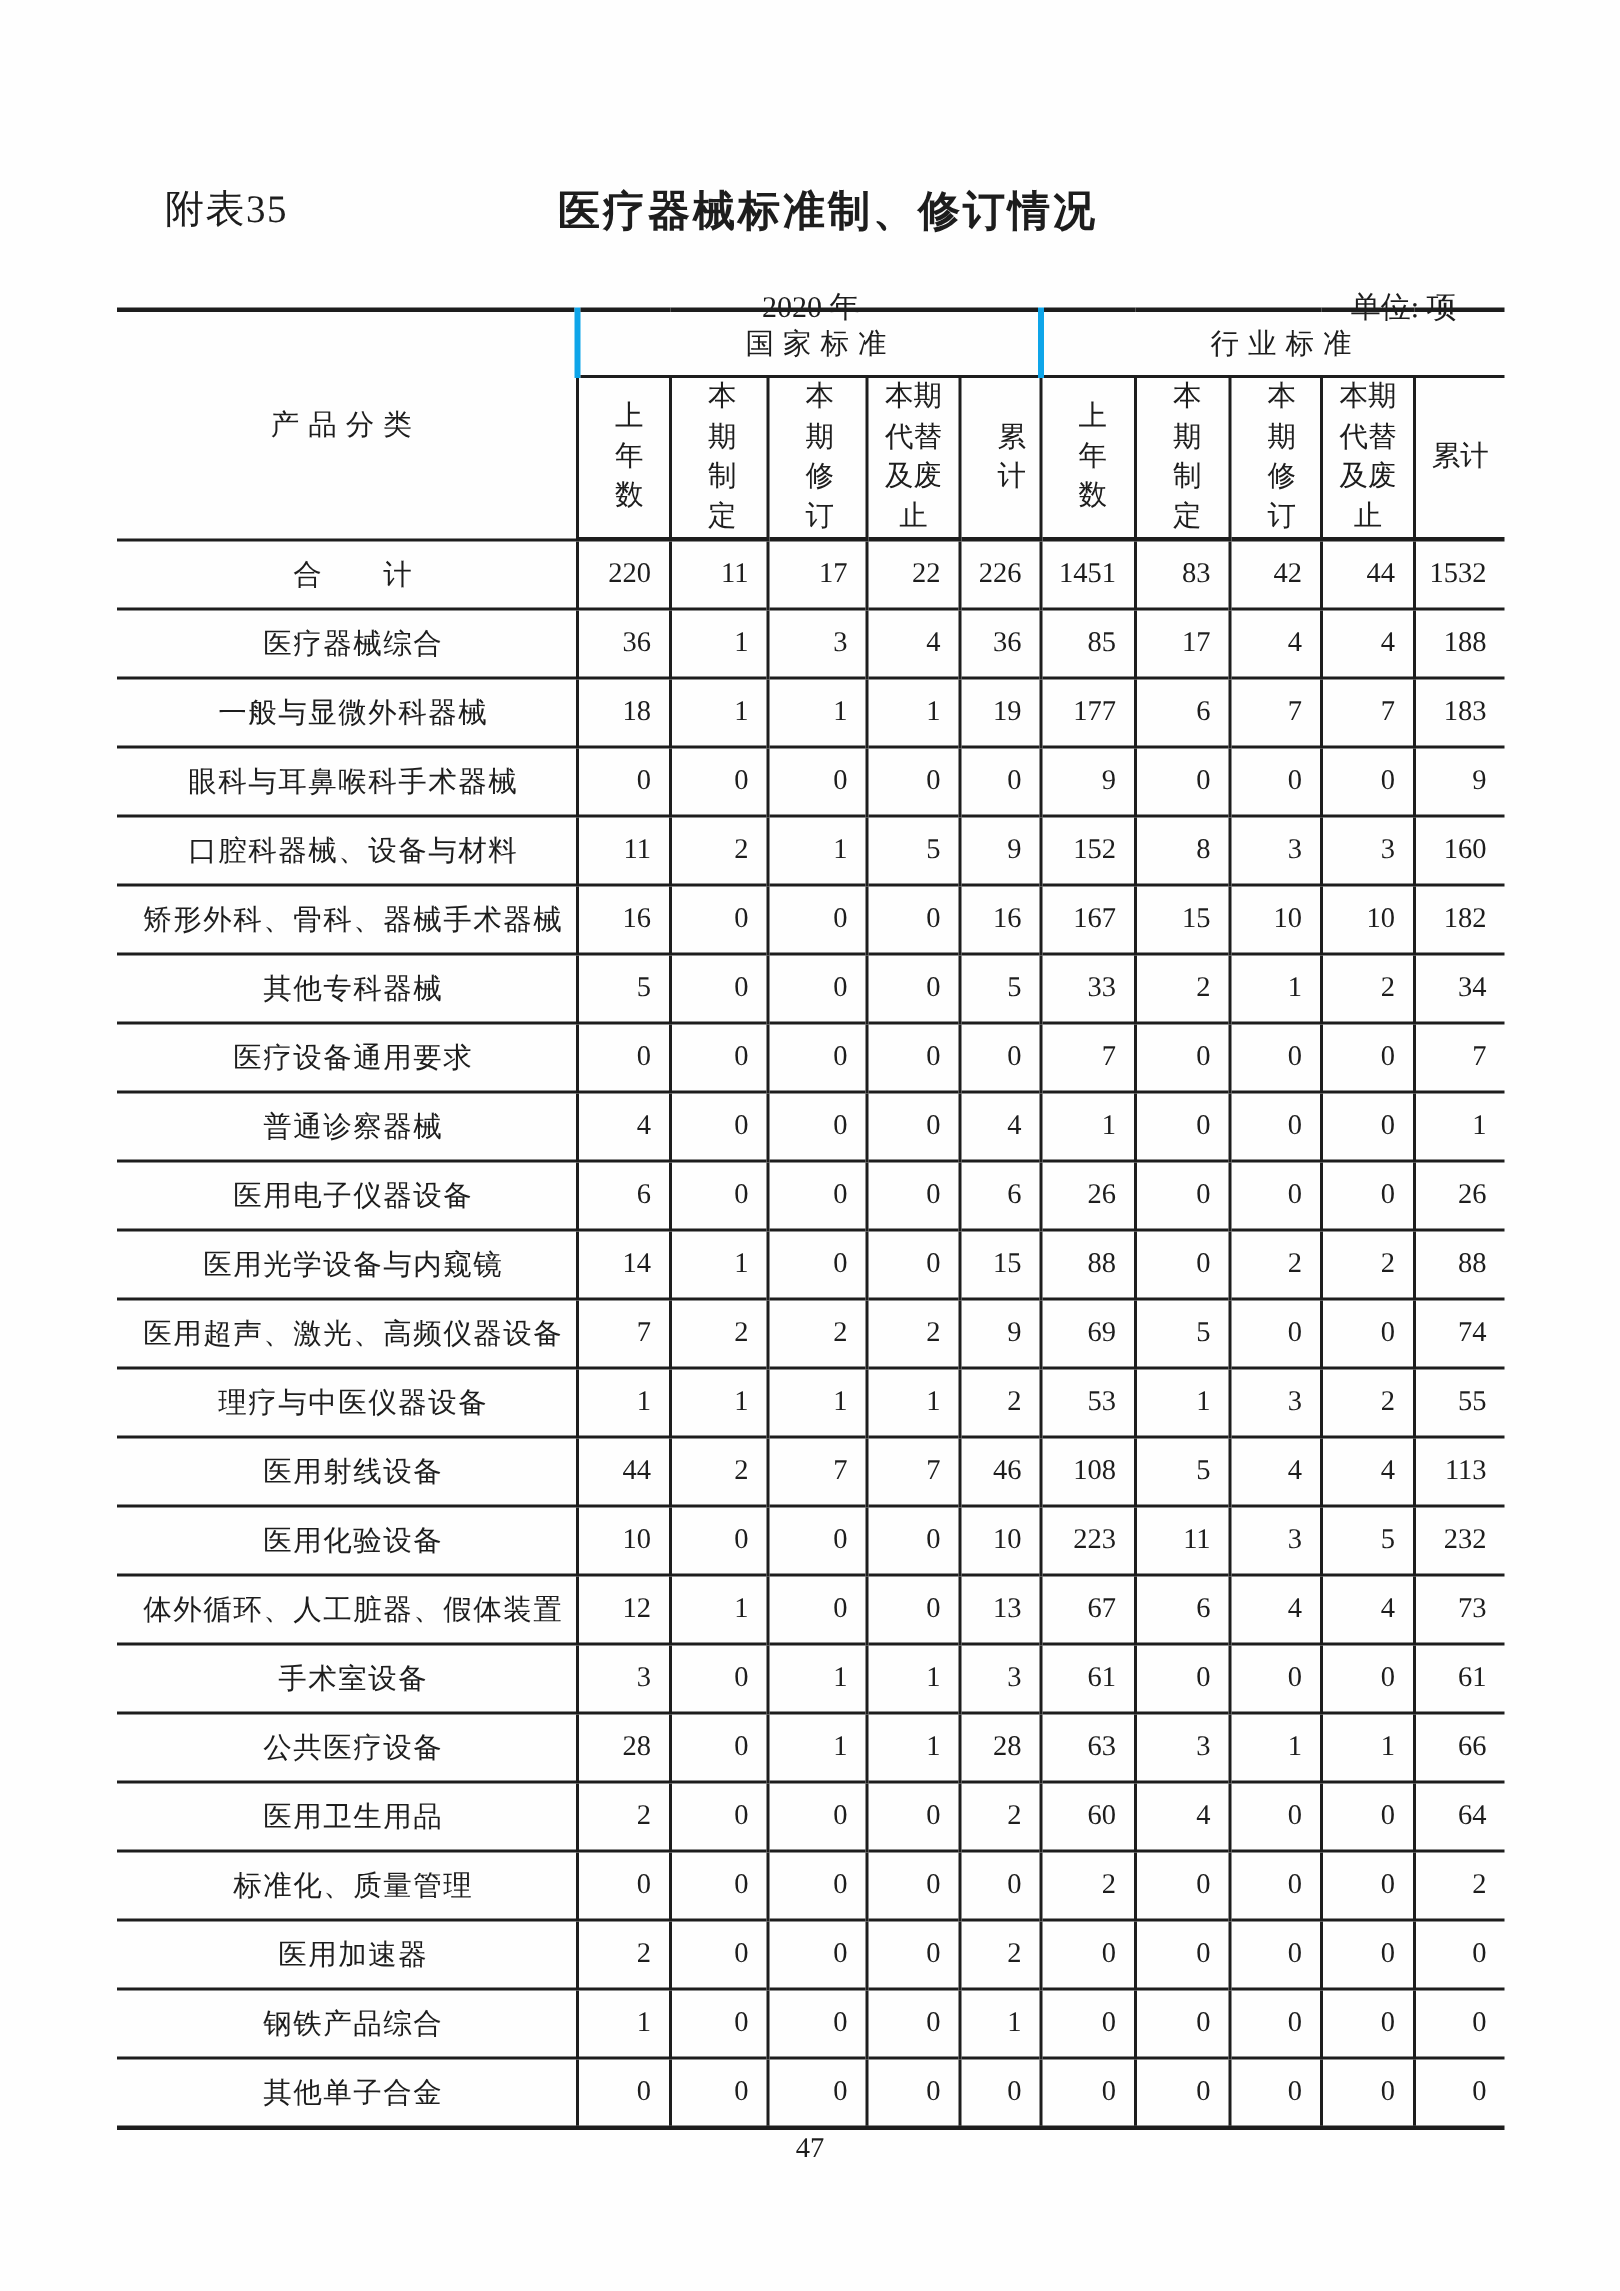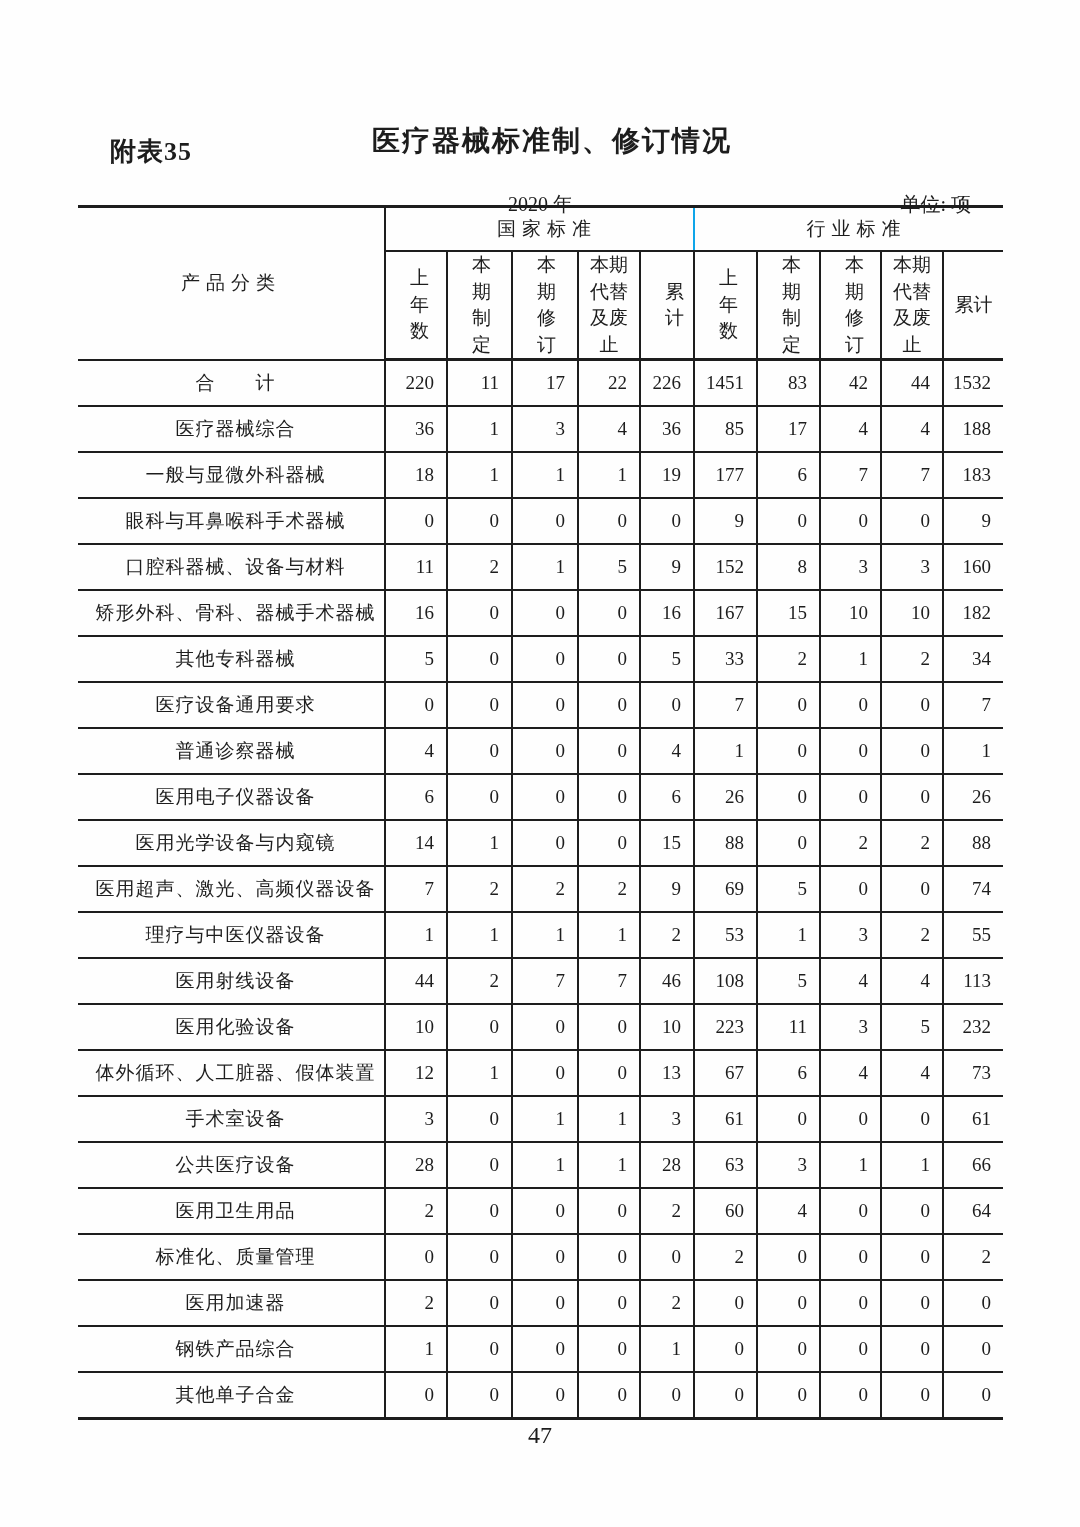--- a/index.html
+++ b/index.html
@@ -20,23 +20,23 @@
   .title-row {
     position: absolute;
     left: 0;
     top: 122px;
     width: 1080px;
     height: 40px;
   }
   .table-label {
     position: absolute;
     left: 110px;
-    top: 12px;
+    top: 0;
     font-size: 26px;
-    font-weight: bold;
+    font-weight: normal;
     letter-spacing: 1px;
   }
   .page-title {
     position: absolute;
     left: 0;
     width: 1104px; 
     text-align: center;
     top: 0;
     font-size: 28px;
     font-weight: bold;
@@ -91,21 +91,21 @@
     word-break: break-all;
     border-bottom: 3px solid #1d1d1d;
     border-radius: 26px;
   }
   th.product {
     border-right: 2px solid #1d1d1d;
     text-align: center;
     letter-spacing: 2px;
   }
   th.group {
-    border-left: 2px solid #0ea5e9;
+    border-left: 4px solid #0ea5e9;
     border-bottom: 2px solid #1d1d1d;
     padding-left: 16px;
   }
   thead tr.sub th { border-left: 2px solid #1d1d1d; }
   thead tr.sub th.pad-wrap  { padding: 0 24px; }  
   thead tr.sub th.pad-tight { padding: 0 2px; }  
   
   tbody td { border-top: 2px solid #1d1d1d; height: 42px; }
   tbody td.label {
     text-align: center;
@@ -118,21 +118,21 @@
     padding-right: 12px;
     border-left: 2px solid #1d1d1d;
   }
   
   .page-number {
     position: absolute;
     left: 0;
     top: 1422px;
     width: 1080px;
     text-align: center;
-    font-size: 24px;
+    font-size: 19px;
     font-family: "Liberation Serif", "DejaVu Serif", serif;
   }
 </style>
 </head>
 <body>
 
 <div class="page">
 
   <div class="title-row">
     <span class="table-label">附表35</span>

